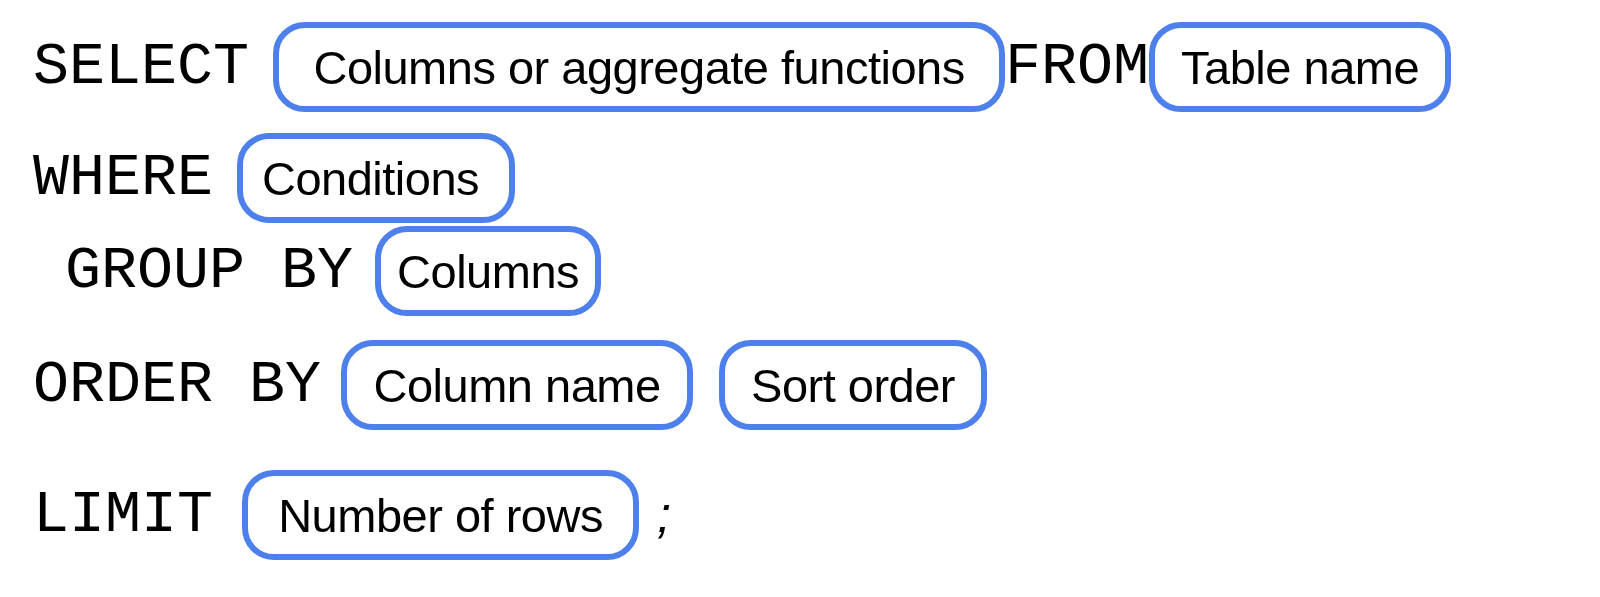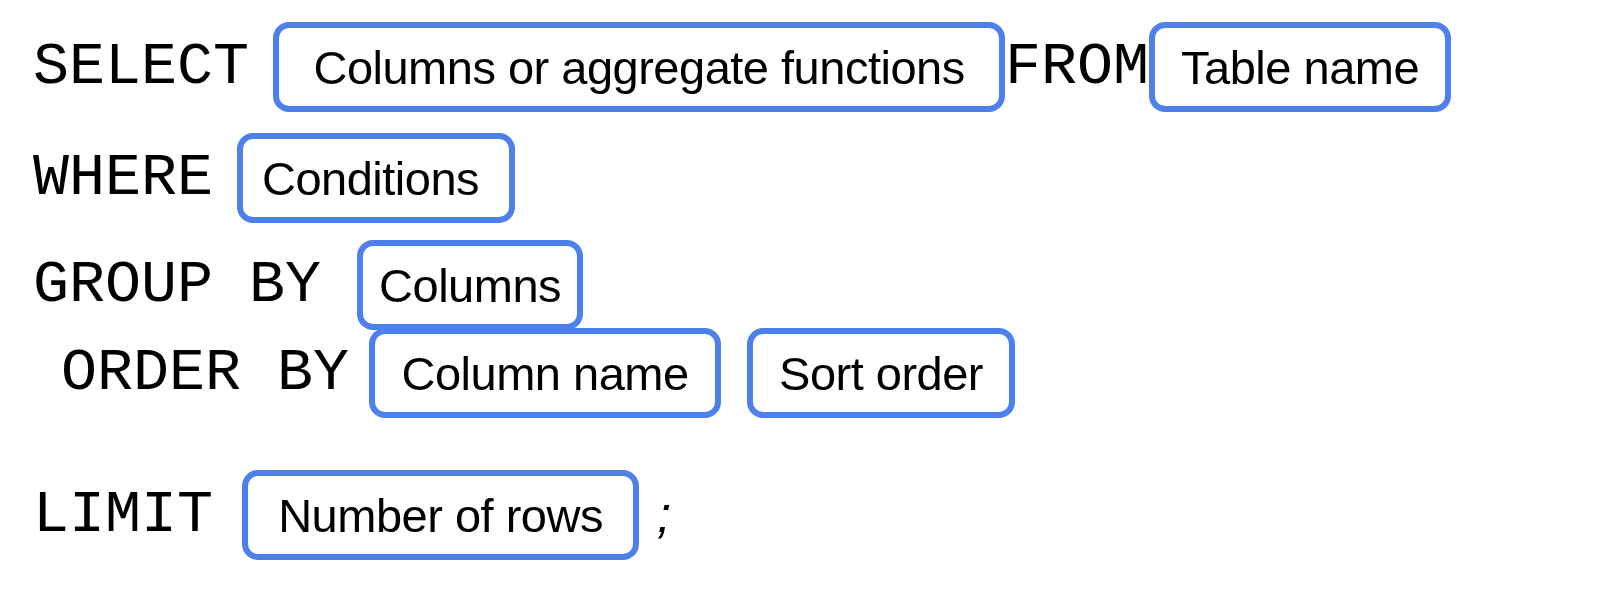--- a/index.html
+++ b/index.html
@@ -29,21 +29,21 @@
     line-height: 90px;
     color: #000000;
     white-space: pre;
     letter-spacing: 0px;
     font-weight: 400;
   }
   .slot {
     box-sizing: border-box;
     height: 90px;
     border: 6px solid #0f766e;
-    border-radius: 16px;
+    border-radius: 32px;
     background: #ffffff;
     display: flex;
     align-items: center;
     justify-content: center;
     padding: 0 22px;
   }
   .slot-label {
     font-family: "Liberation Sans", sans-serif;
     font-size: 47px;
     line-height: 1;
@@ -57,22 +57,22 @@
     font-size: 50px;
     line-height: 90px;
     color: #000000;
     font-style: italic;
     white-space: pre;
   }
 
   
   #row-select   { top: 22px; }
   #row-where    { top: 133px; }
-  #row-groupby  { top: 240px; }
-  #row-orderby  { top: 328px; padding-left: 28px; }
+  #row-groupby  { top: 226px; padding-left: 32px; }
+  #row-orderby  { top: 340px; }
   #row-limit    { top: 470px; }
 
   
   .kw-indent   { margin-left: 33px; }
   .gap-sm      { margin-left: 24px; }
   .gap-md      { }
 </style>
 </head>
 <body>
 
@@ -91,21 +91,21 @@
 
   <div class="row" id="row-where">
     <span class="keyword kw-indent">WHERE</span>
     <div class="slot gap-sm" style="width: 278px; border-color: rgb(78, 128, 236); padding-left: 11px;">
       <span class="slot-label">Conditions</span>
     </div>
   </div>
 
   <div class="row" id="row-groupby">
     <span class="keyword kw-indent">GROUP BY</span>
-    <div class="slot" style="margin-left: 36px; width: 226px; border-color: rgb(78, 128, 236);">
+    <div class="slot" style="margin-left: 22px; width: 226px; border-color: rgb(78, 128, 236);">
       <span class="slot-label">Columns</span>
     </div>
   </div>
 
   <div class="row" id="row-orderby">
     <span class="keyword kw-indent">ORDER BY</span>
     <div class="slot" style="margin-left: 20px; width: 352px; border-color: rgb(78, 128, 236);">
       <span class="slot-label">Column name</span>
     </div>
     <div class="slot" style="margin-left: 26px; width: 268px; border-color: rgb(78, 128, 236);">

